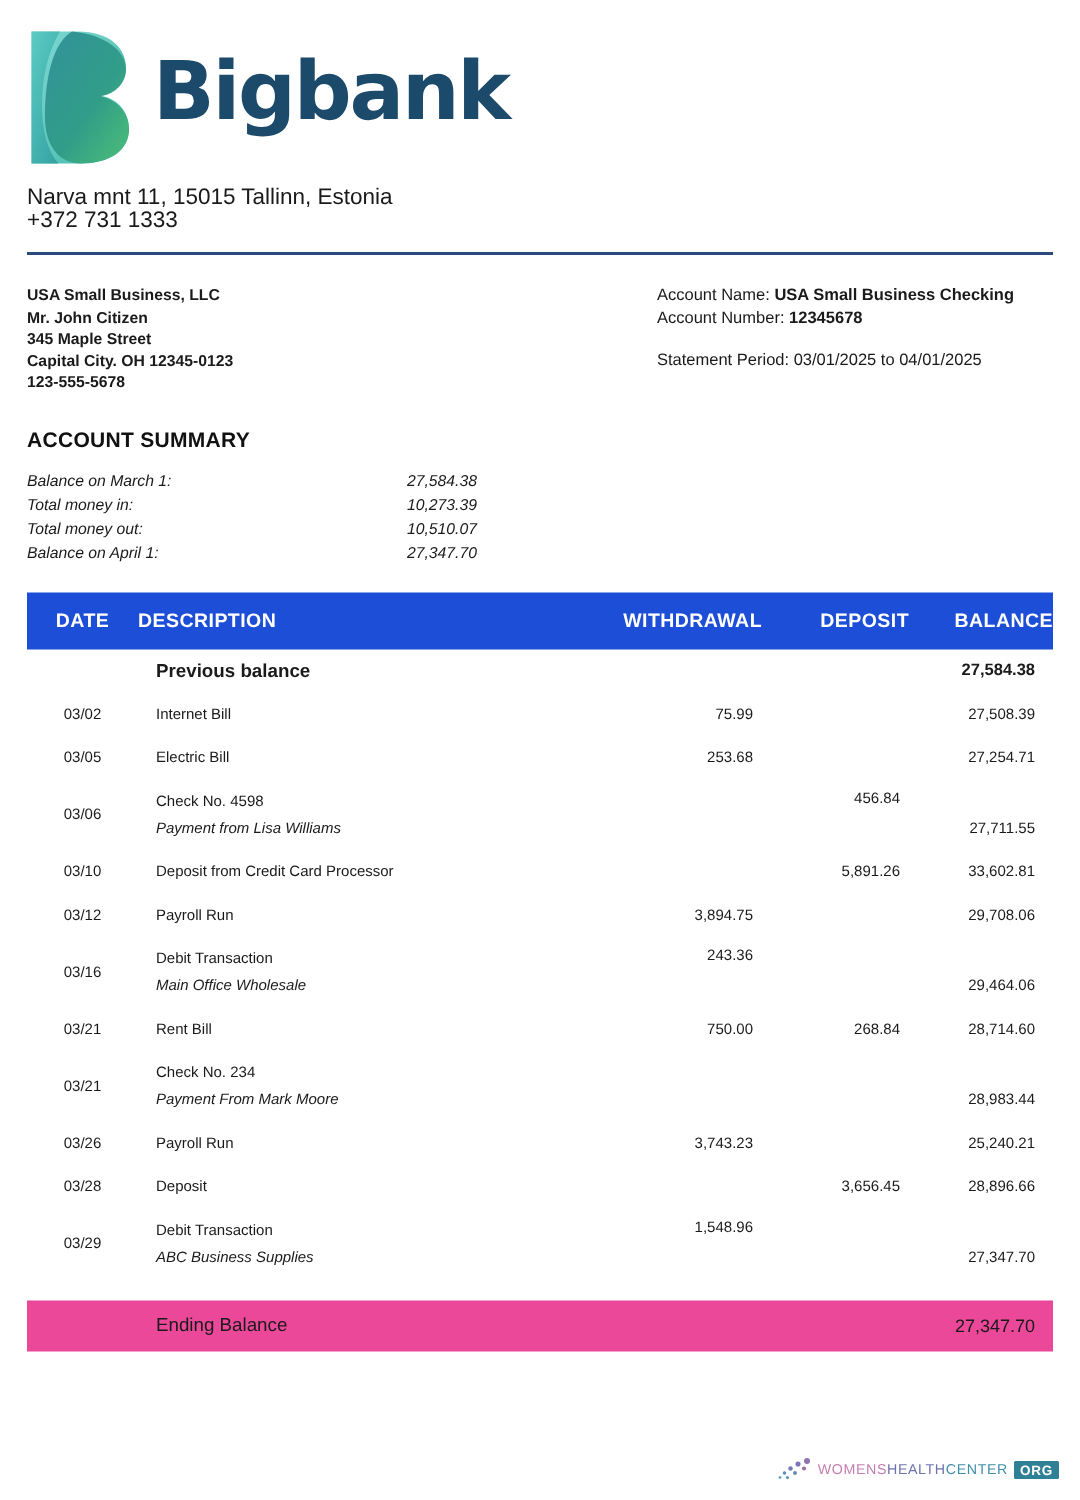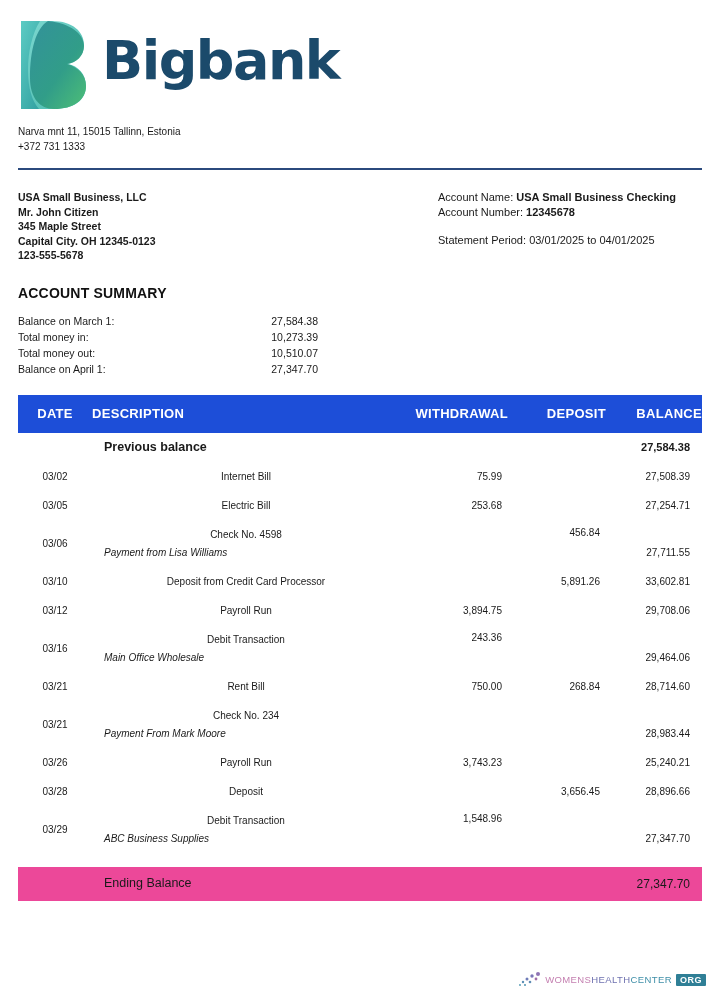--- a/index.html
+++ b/index.html
@@ -46,21 +46,21 @@
     font-size: 54px;
     font-weight: bold;
     color: #1b4a6b;
     letter-spacing: -1.5px;
     line-height: 94px;
     margin-top: -4px;
   }
 
   .bank-address {
     padding: 12px 20px 0 18px;
-    font-size: 10px;
+    font-size: 15px;
     line-height: 15px;
     color: #1a1a1a;
     font-weight: normal;
   }
 
   .divider {
     margin: 14px 18px 0 18px;
     height: 2px;
     background: #2b4a7d;
   }
@@ -90,21 +90,21 @@
   .summary {
     padding: 22px 18px 0 18px;
   }
   .summary h2 {
     font-size: 14px;
     font-weight: bold;
     letter-spacing: 0.2px;
     margin-bottom: 12px;
     color: #111;
   }
-  .summary-rows { font-size: 10.5px; line-height: 16px; }
+  .summary-rows { font-size: 10.5px; line-height: 16px; font-style: italic; }
   .summary-row { display: flex; }
   .summary-row .s-label { width: 190px; }
   .summary-row .s-value { width: 110px; text-align: right; }
 
   
   .txn-wrap { padding: 18px 18px 0 18px; }
   table.txn {
     width: 684px;
     border-collapse: collapse;
     table-layout: fixed;
@@ -138,21 +138,21 @@
   td.t-dep  { text-align: right; padding-right: 6px; font-size: 11px; }
   td.t-bal  { text-align: right; padding-right: 12px; font-size: 11px; }
 
   td.t-with, td.t-dep { vertical-align: top; padding-top: 9px; }
   tr.two-line td.t-with, tr.two-line td.t-dep { vertical-align: top; }
   tr.two-line td.t-bal { vertical-align: bottom; padding-bottom: 9px; }
   tr.one-line td.t-with, tr.one-line td.t-dep, tr.one-line td.t-bal {
     vertical-align: middle; padding-top: 7px; padding-bottom: 7px;
   }
 
-  .desc-main { display: block; text-align: center; }
+  .desc-main { display: block; }
   .desc-sub  { display: block; font-style: italic; margin-top: 3px; }
 
   tr.prev-row td { font-weight: bold; font-size: 12px; padding-top: 9px; padding-bottom: 9px; }
   tr.prev-row td.t-desc { font-size: 12.5px; }
   tr.prev-row td.t-bal { font-size: 11px; font-weight: bold; }
 
   tr.ending-row td {
     background: #ec4899;
     color: #ffffff;
     font-weight: normal;

